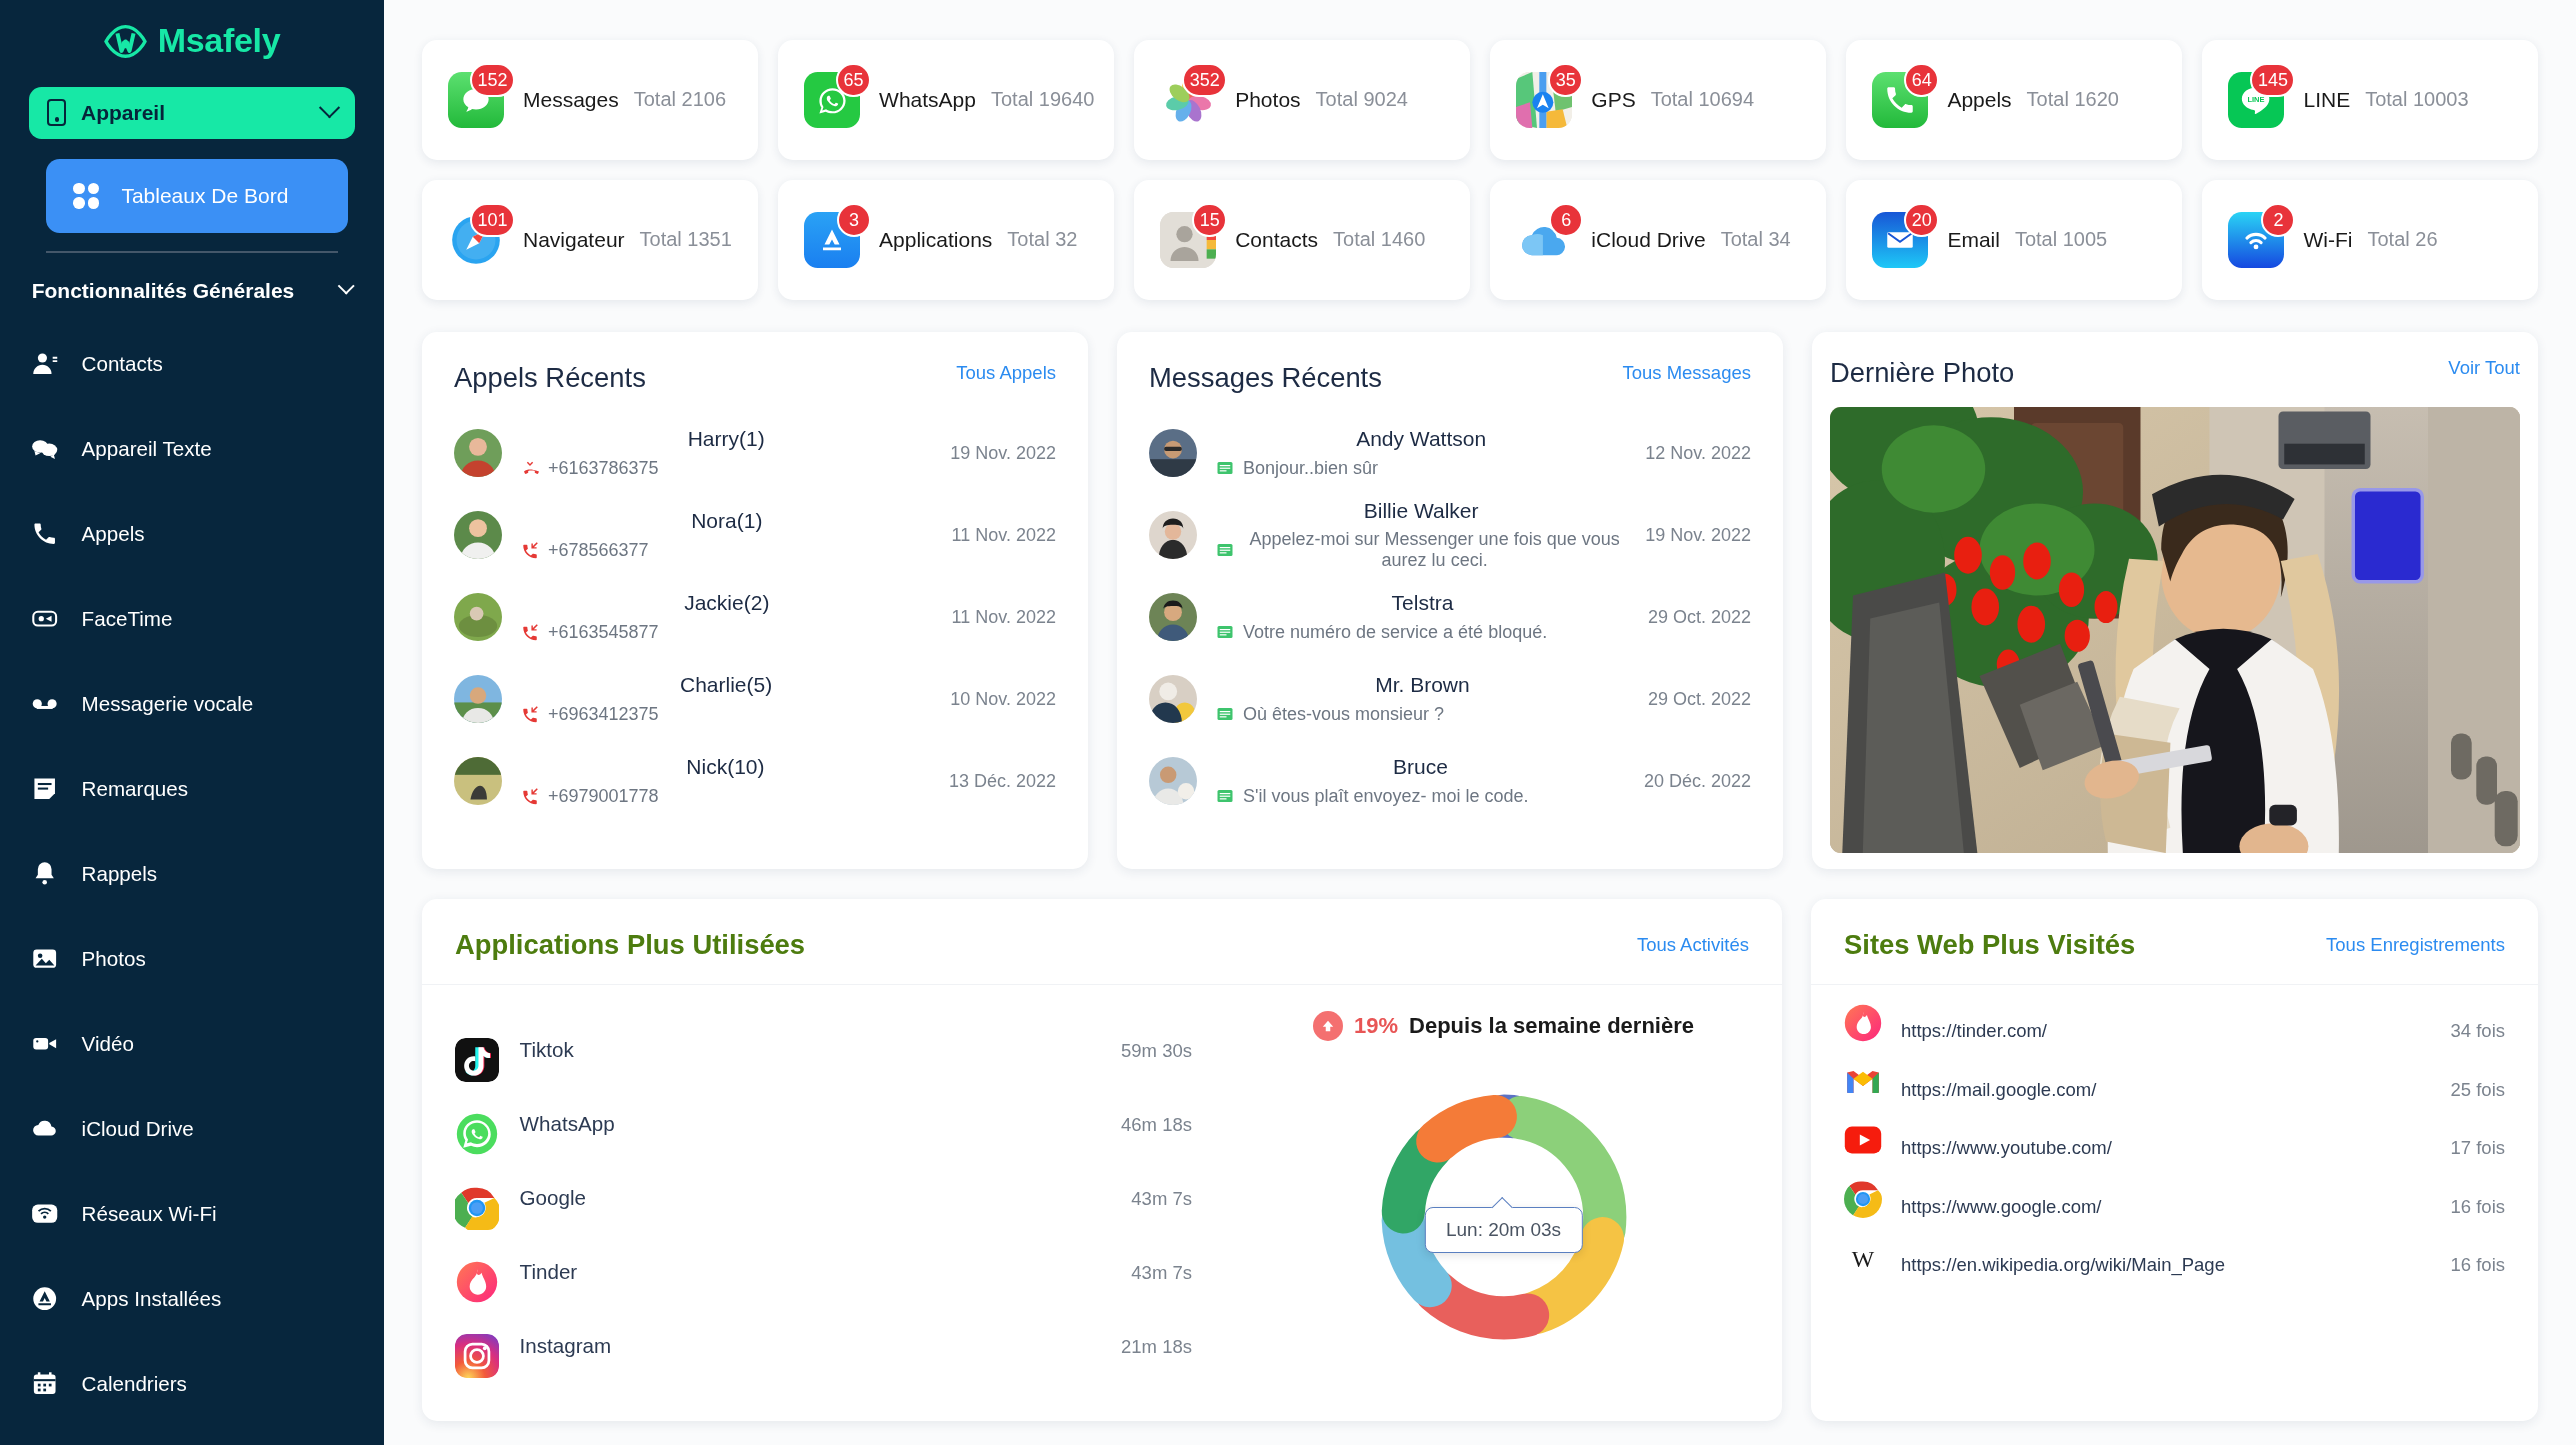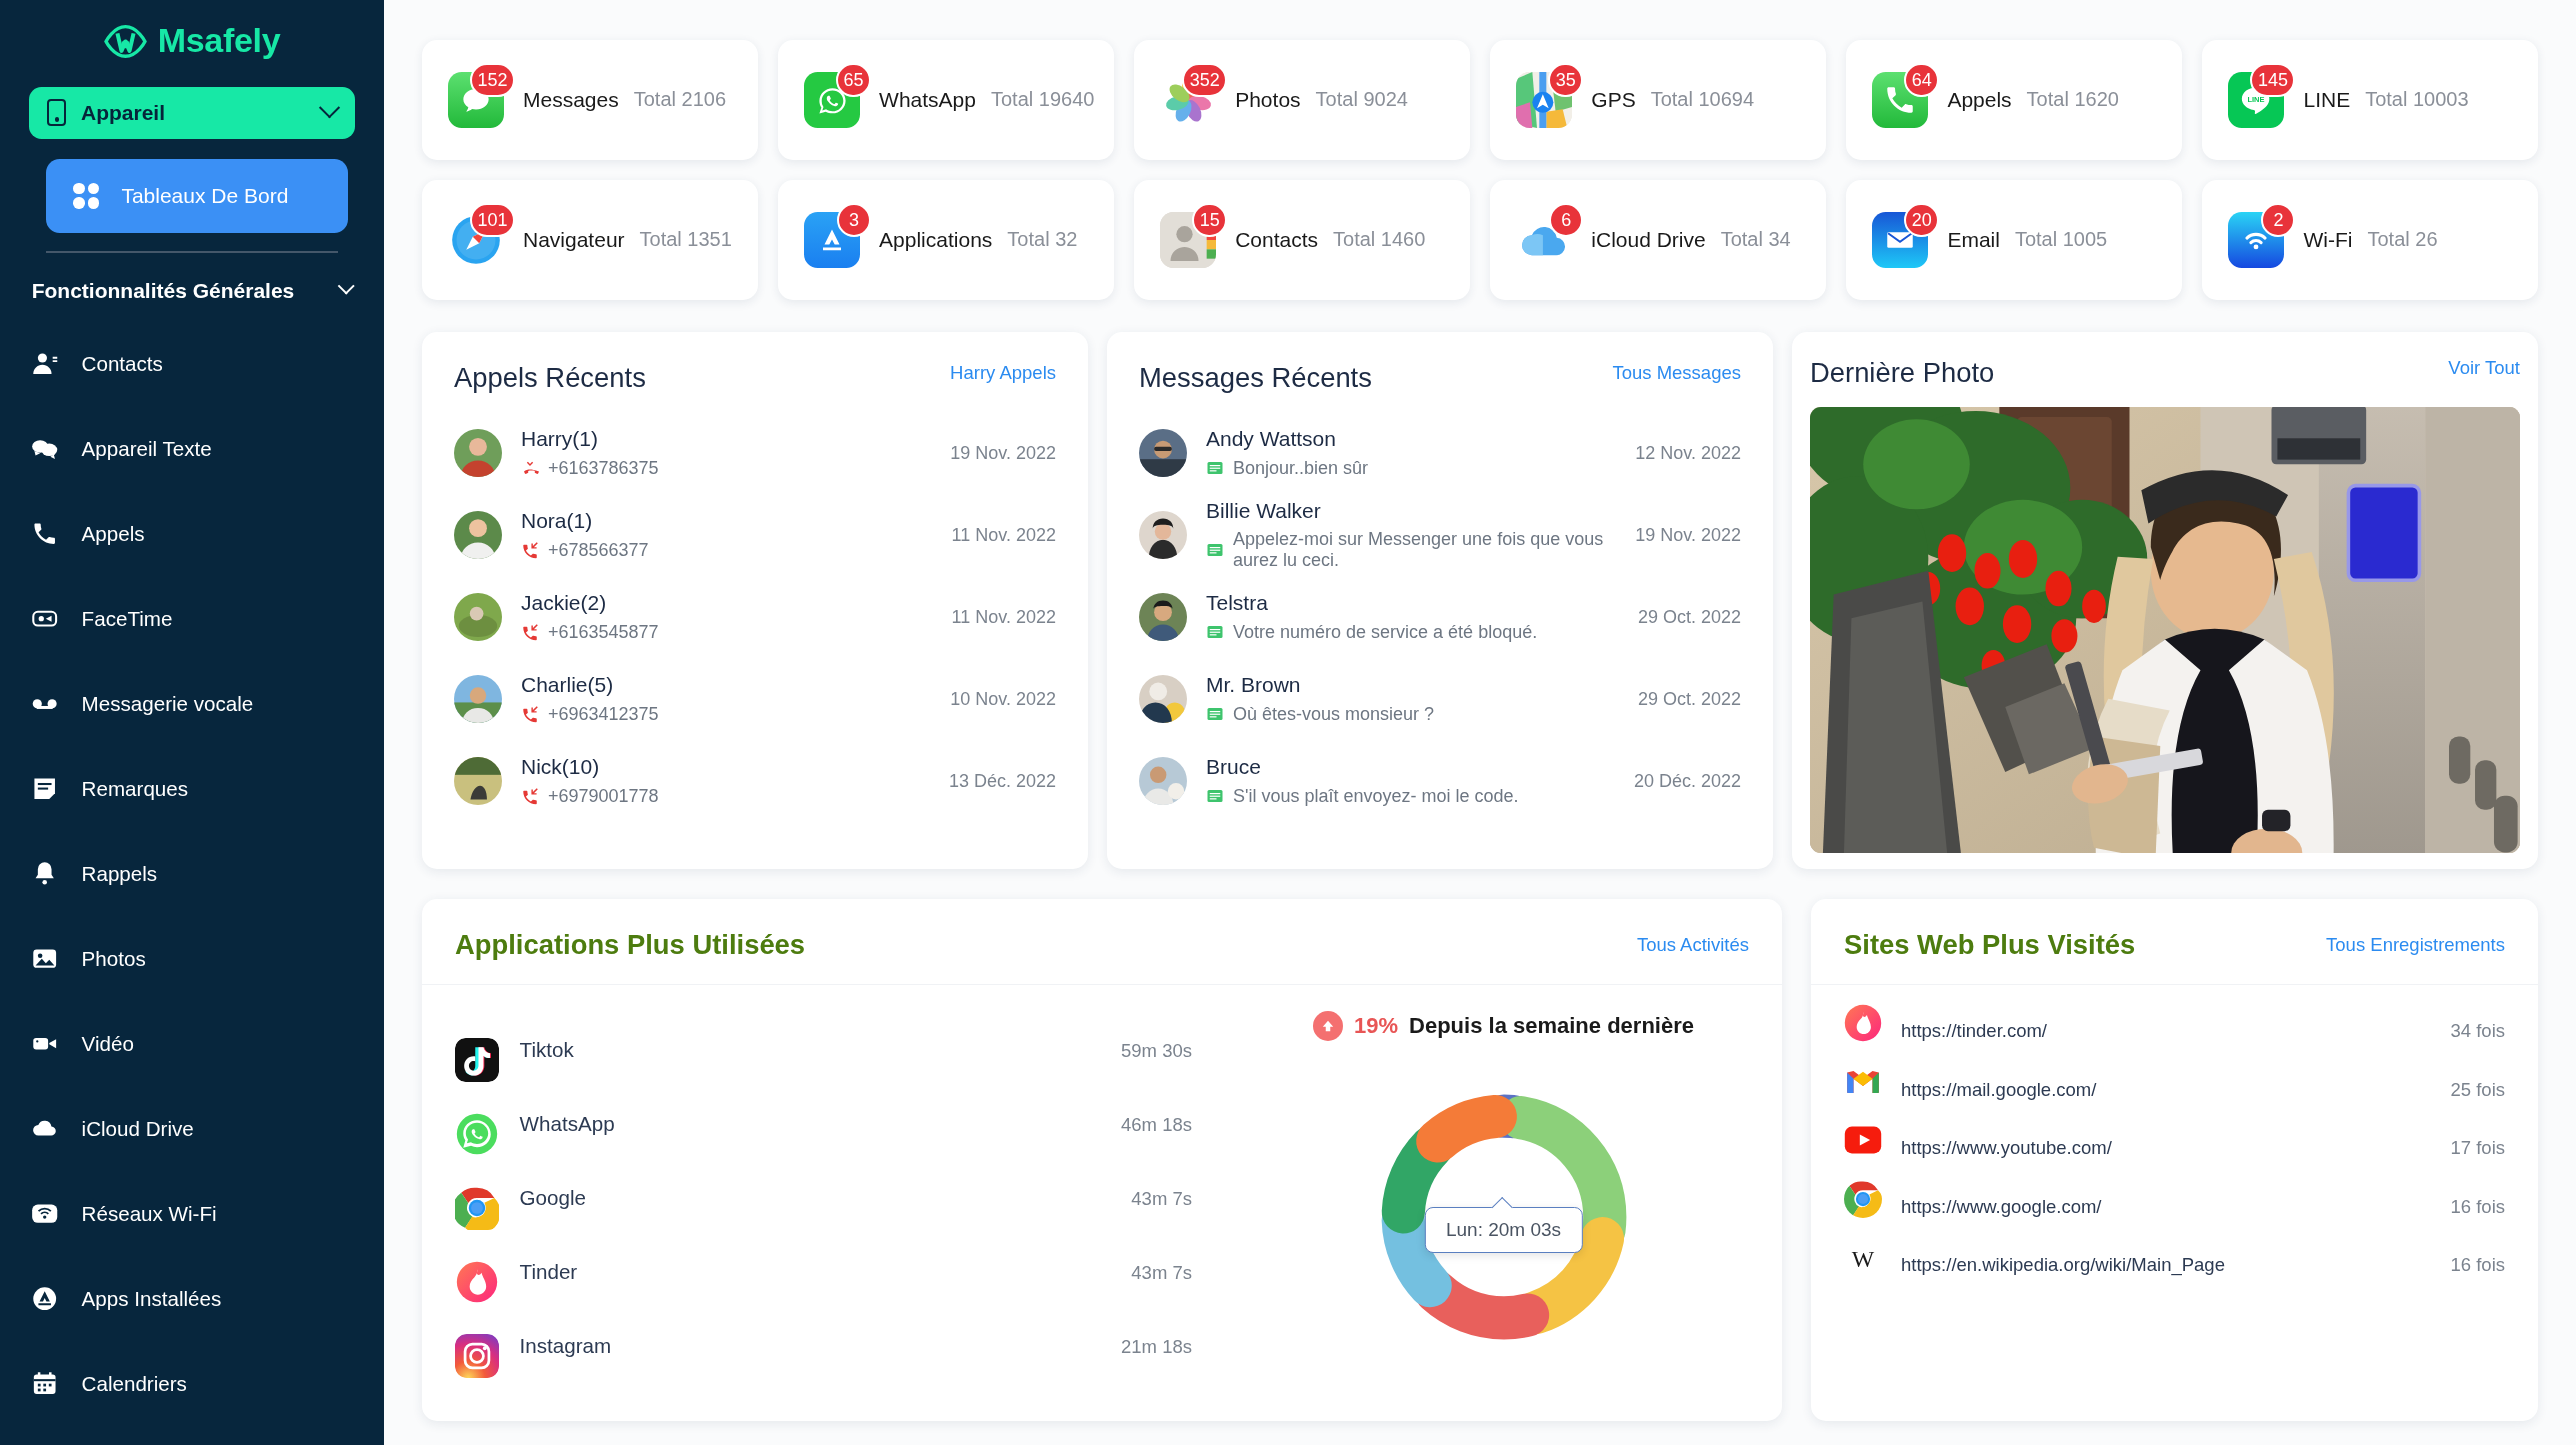--- a/index.html
+++ b/index.html
@@ -98,21 +98,21 @@
     background: #e8333a; border-radius: 17px;
     color: #fff; font-size: 18px; font-weight: 500;
     display: flex; align-items: center; justify-content: center;
     border: 2.1px solid #fff;
   }
   .stat-text { display: flex; flex-direction: row; gap: 15px; }
   .stat-name { font-size: 21px; color: #1a1a1a; }
   .stat-total { font-size: 20px; color: #8a8f98; }
 
   
-  .row2 { display: flex; gap: 19px; margin-top: 32px; }
+  .row2 { display: flex; gap: 29px; margin-top: 32px; text-align: center; }
   .card {
     background: #fff; border-radius: 15px;
     box-shadow: 0 2.1px 11px rgba(30,50,90,0.09);
   }
   .card-recents { width: 666px; height: 537px; padding: 30px 32px 0 32px; }
   .card-msgs { width: 666px; height: 537px; padding: 30px 32px 0 32px; }
   .card-photo { flex: 1; height: 537px; padding: 25px 18px 0 18px; }
 
   .card-head { display: flex; align-items: flex-start; justify-content: space-between; }
   .card-title { font-size: 27.4px; color: #1d2b44; }
@@ -573,21 +573,21 @@
           <span class="stat-total">Total 26</span>
         </span>
       </div>
     </section>
 
     <section class="row2">
 
       <div class="card card-recents">
         <div class="card-head">
           <span class="card-title">Appels Récents</span>
-          <span class="card-link">Harry Appels</span>
+          <span class="card-link">Tous Appels</span>
         </div>
         <div class="list">
 
           <div class="list-row">
             <span class="avatar"><svg viewBox="0 0 70 70">
                   <rect width="70" height="70" fill="#6f9e5a"></rect>
                   <circle cx="35" cy="26" r="13" fill="#e8b89a"></circle>
                   <path d="M10 70c0-14 11-24 25-24s25 10 25 24z" fill="#c4422e"></path>
                 </svg></span>
             <span class="row-mid">

